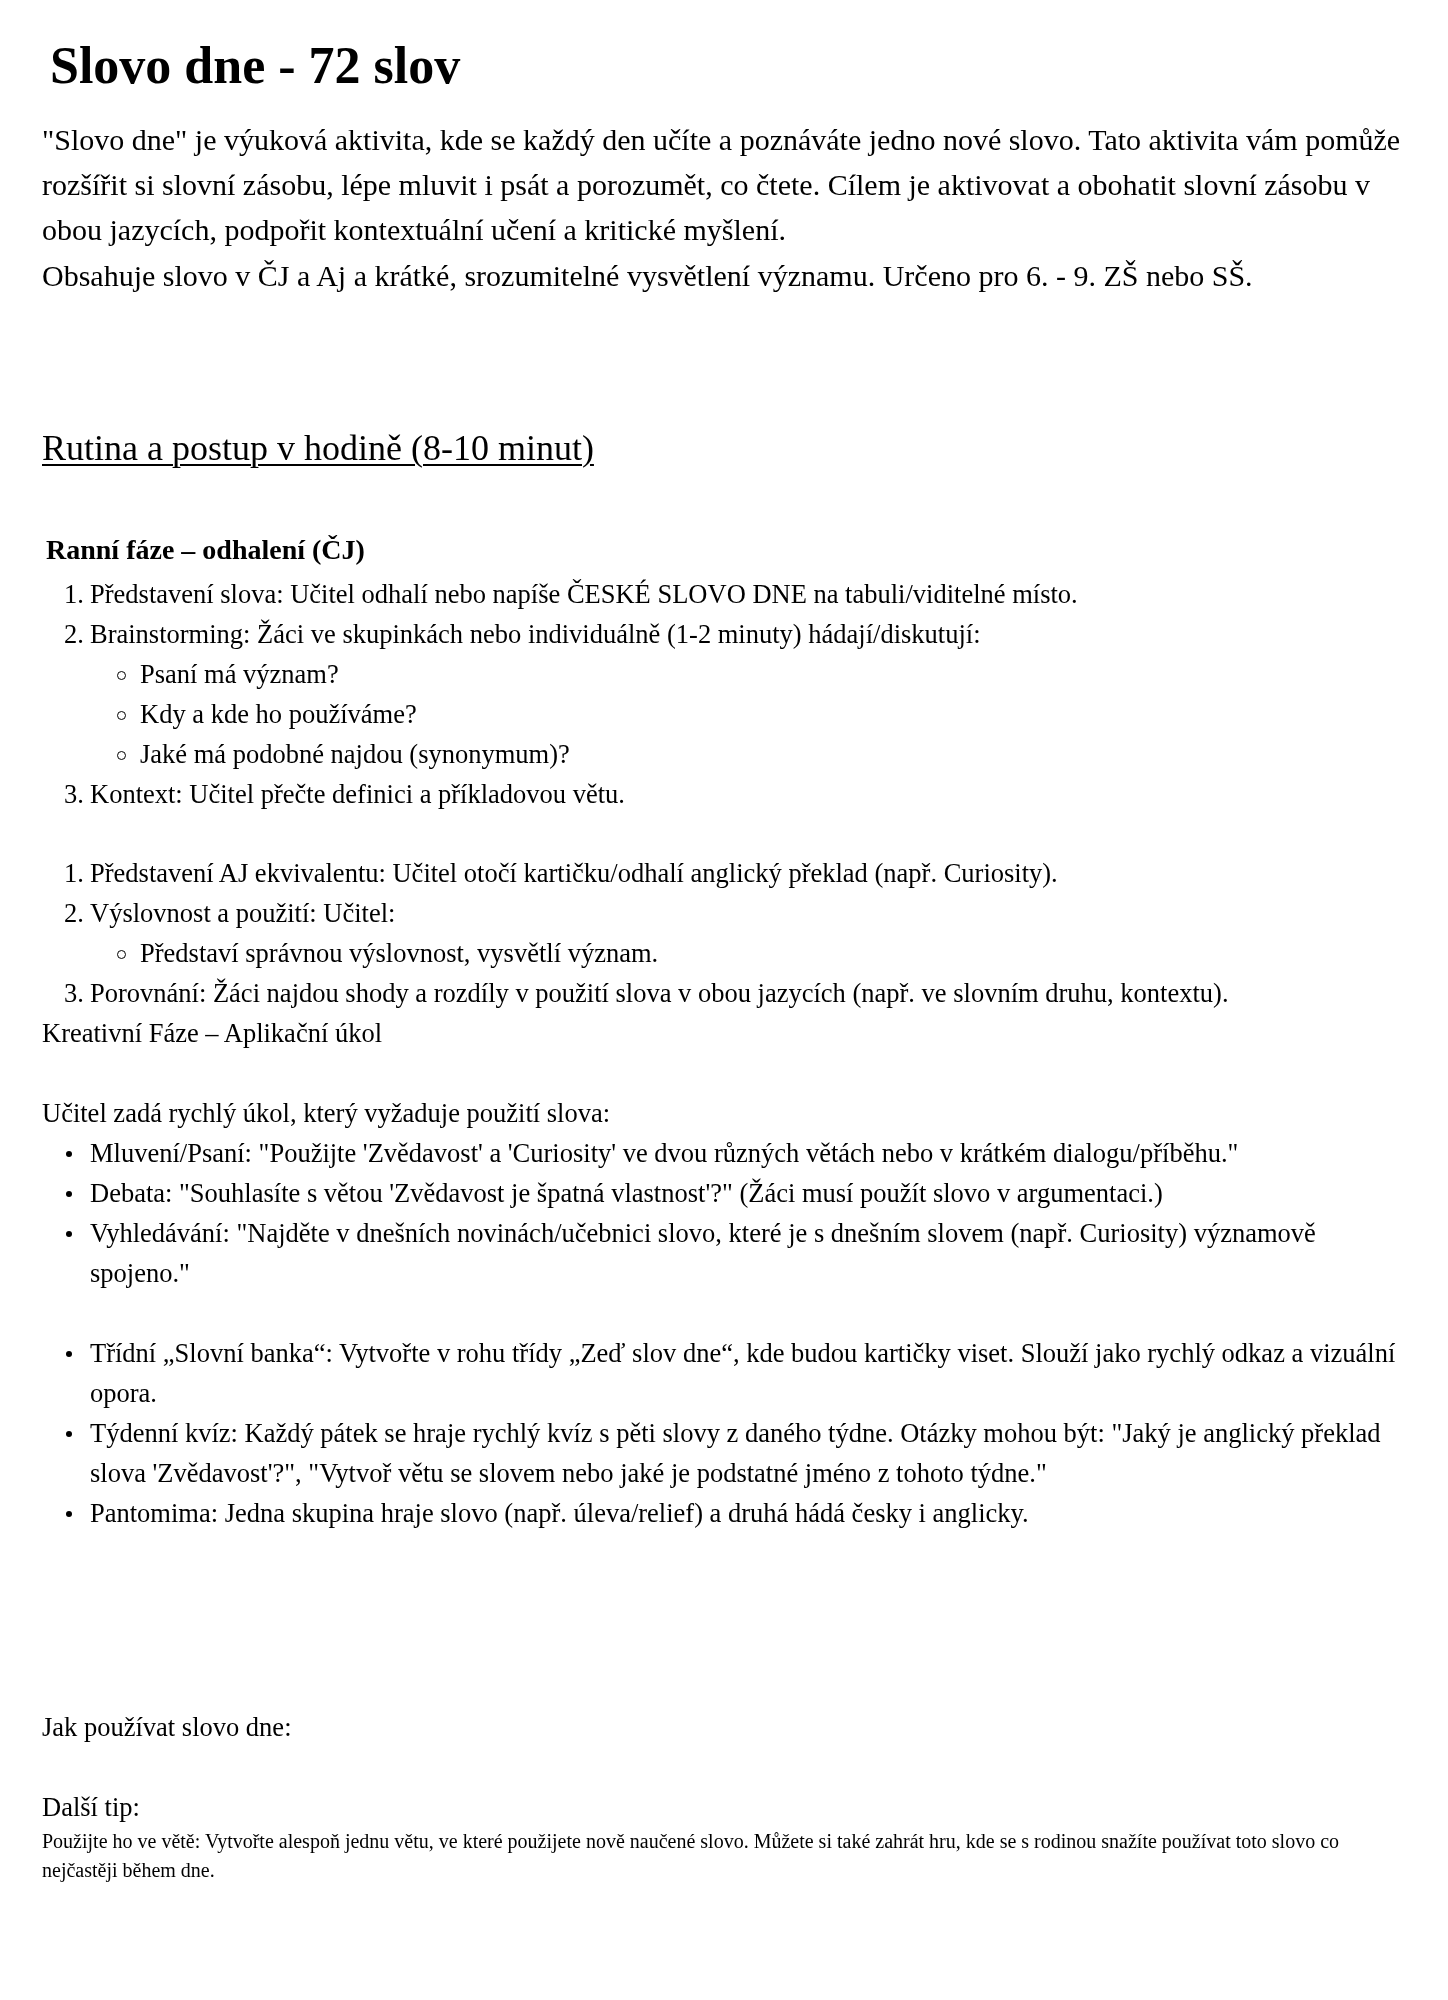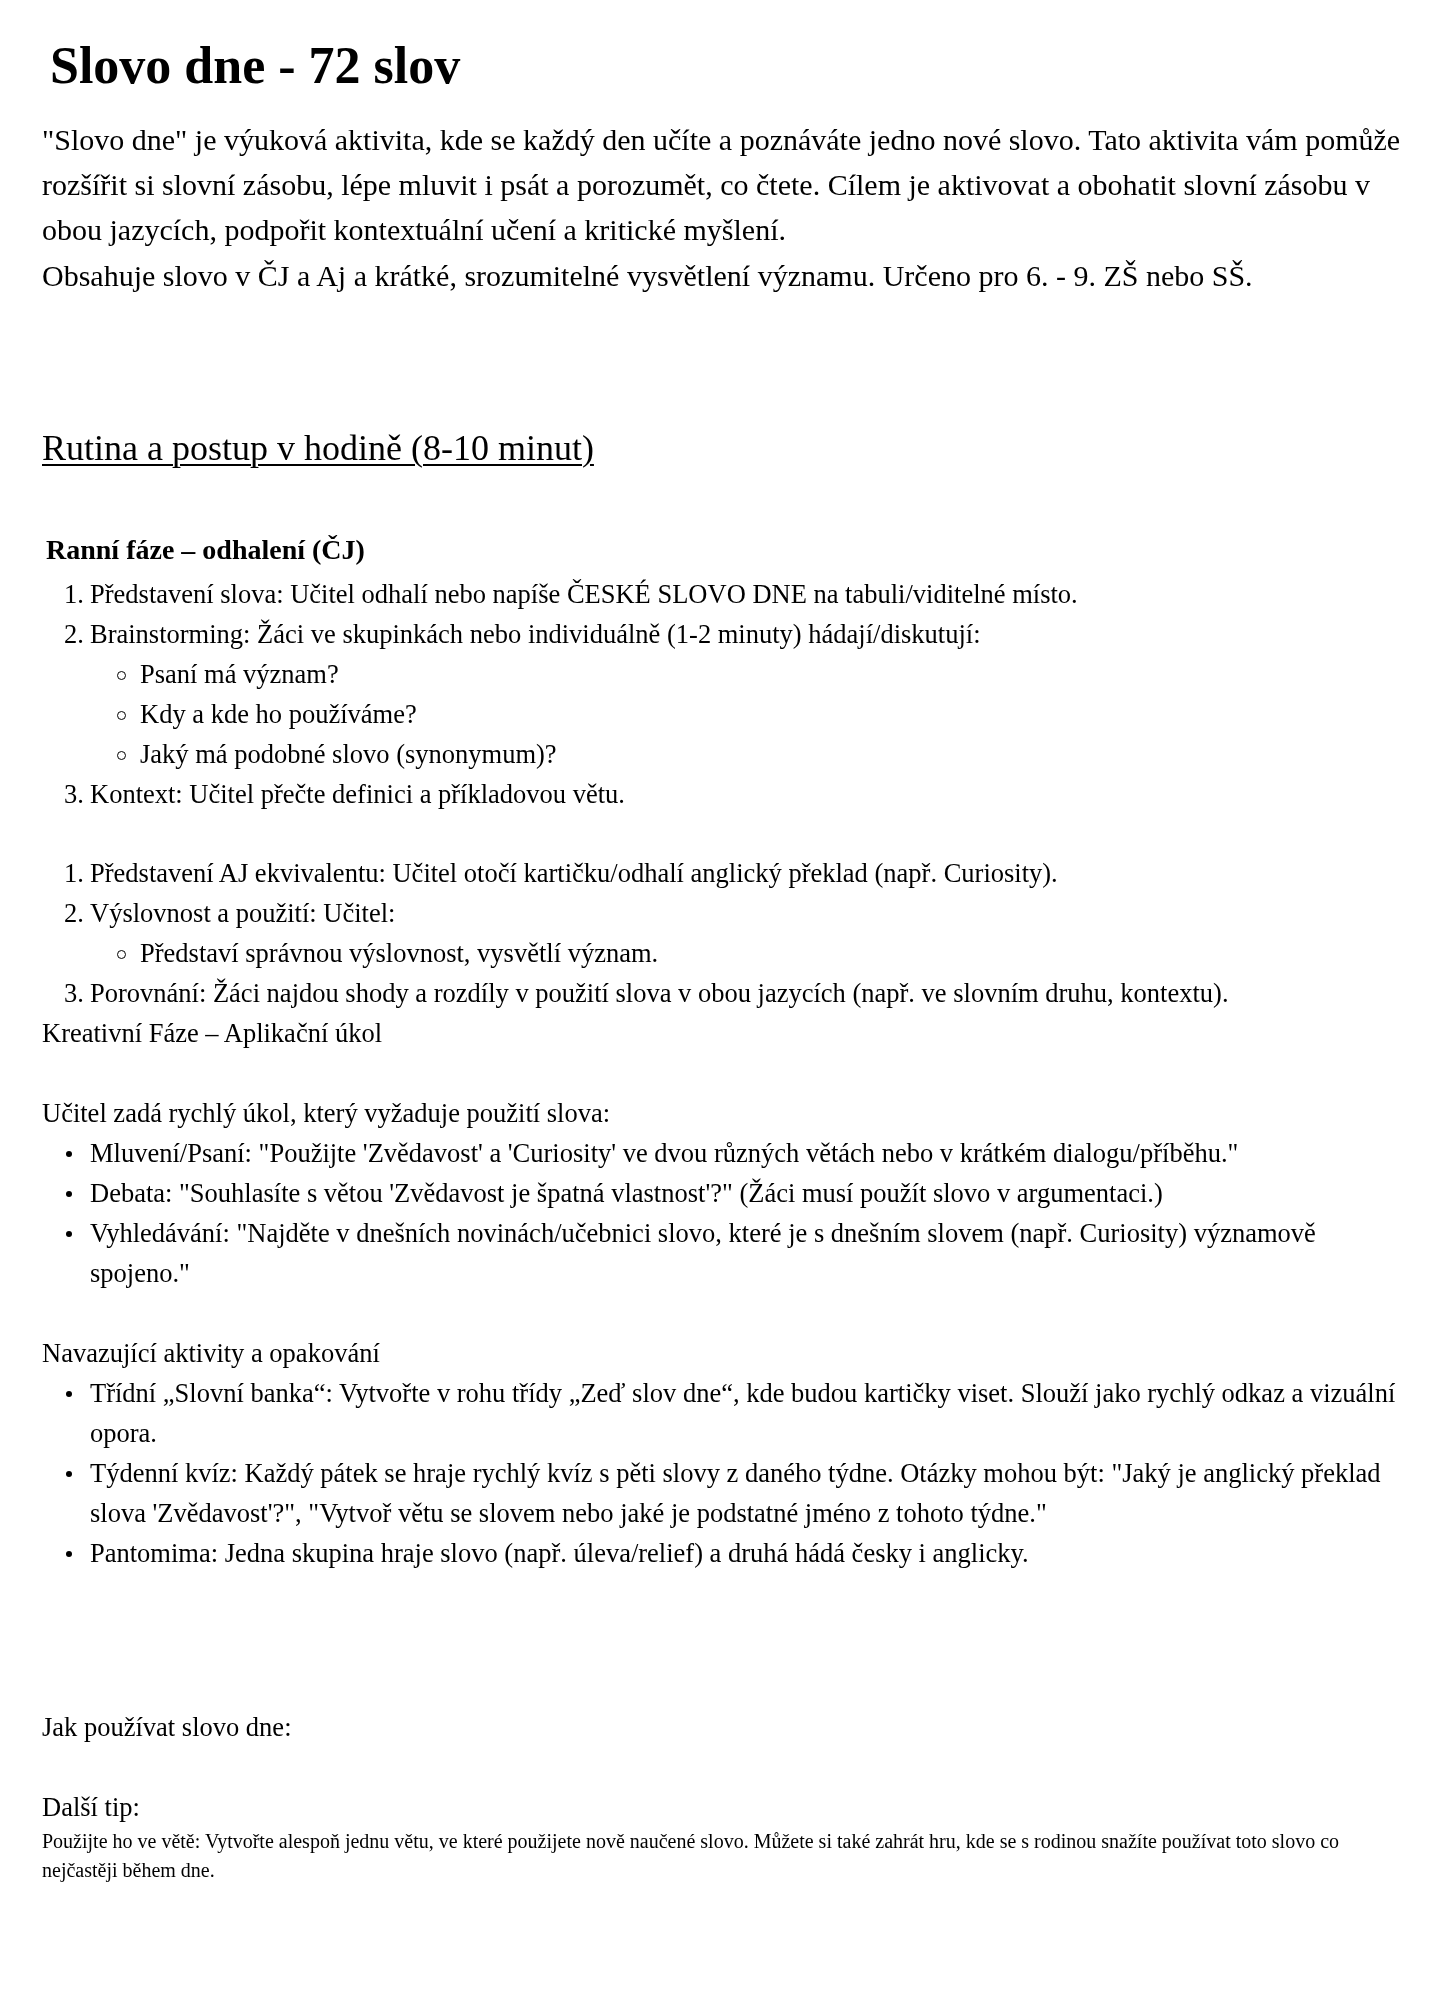--- a/index.html
+++ b/index.html
@@ -146,21 +146,21 @@
       <li class="sub-item">
         <span class="circle"></span>
         <span>Psaní má význam?</span>
       </li>
       <li class="sub-item">
         <span class="circle"></span>
         <span>Kdy a kde ho používáme?</span>
       </li>
       <li class="sub-item">
         <span class="circle"></span>
-        <span>Jaký má podobné slovo (synonymum)?</span>
+        <span>Jaké má podobné najdou (synonymum)?</span>
       </li>
       <li class="num-item">
         <span class="num">3.</span>
         <span>Kontext: Učitel přečte definici a příkladovou větu.</span>
       </li>
     </ol>
   </div>
 
   <div class="block" style="top:853px;">
     <ol>
@@ -192,21 +192,20 @@
       <li class="disc-item">
         <span class="disc"></span>
         <span>Debata: "Souhlasíte s větou 'Zvědavost je špatná vlastnost'?" (Žáci musí použít slovo v argumentaci.)</span>
       </li>
       <li class="disc-item">
         <span class="disc"></span>
         <span>Vyhledávání: "Najděte v dnešních novinách/učebnici slovo, které je s dnešním slovem (např. Curiosity) významově spojeno."</span>
       </li>
     </ul>
     <div class="spacer"></div>
-    <div class="plain-line">Navazující aktivity a opakování</div>
     <ul>
       <li class="disc-item">
         <span class="disc"></span>
         <span>Třídní „Slovní banka“: Vytvořte v rohu třídy „Zeď slov dne“, kde budou kartičky viset. Slouží jako rychlý odkaz a vizuální opora.</span>
       </li>
       <li class="disc-item">
         <span class="disc"></span>
         <span>Týdenní kvíz: Každý pátek se hraje rychlý kvíz s pěti slovy z daného týdne. Otázky mohou být: "Jaký je anglický překlad slova 'Zvědavost'?", "Vytvoř větu se slovem nebo jaké je podstatné jméno z tohoto týdne."</span>
       </li>
       <li class="disc-item">

